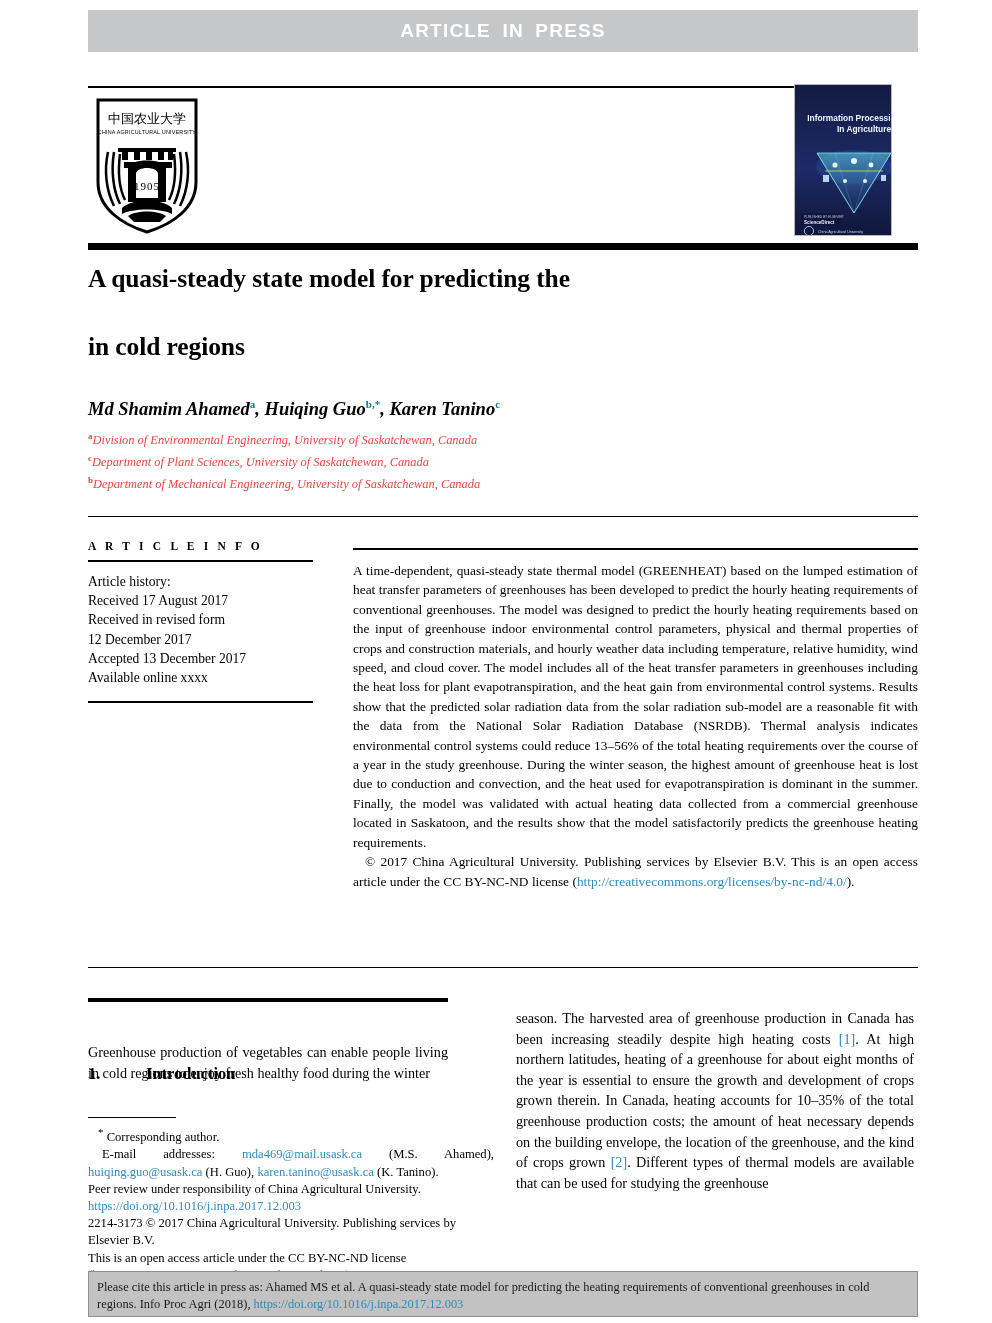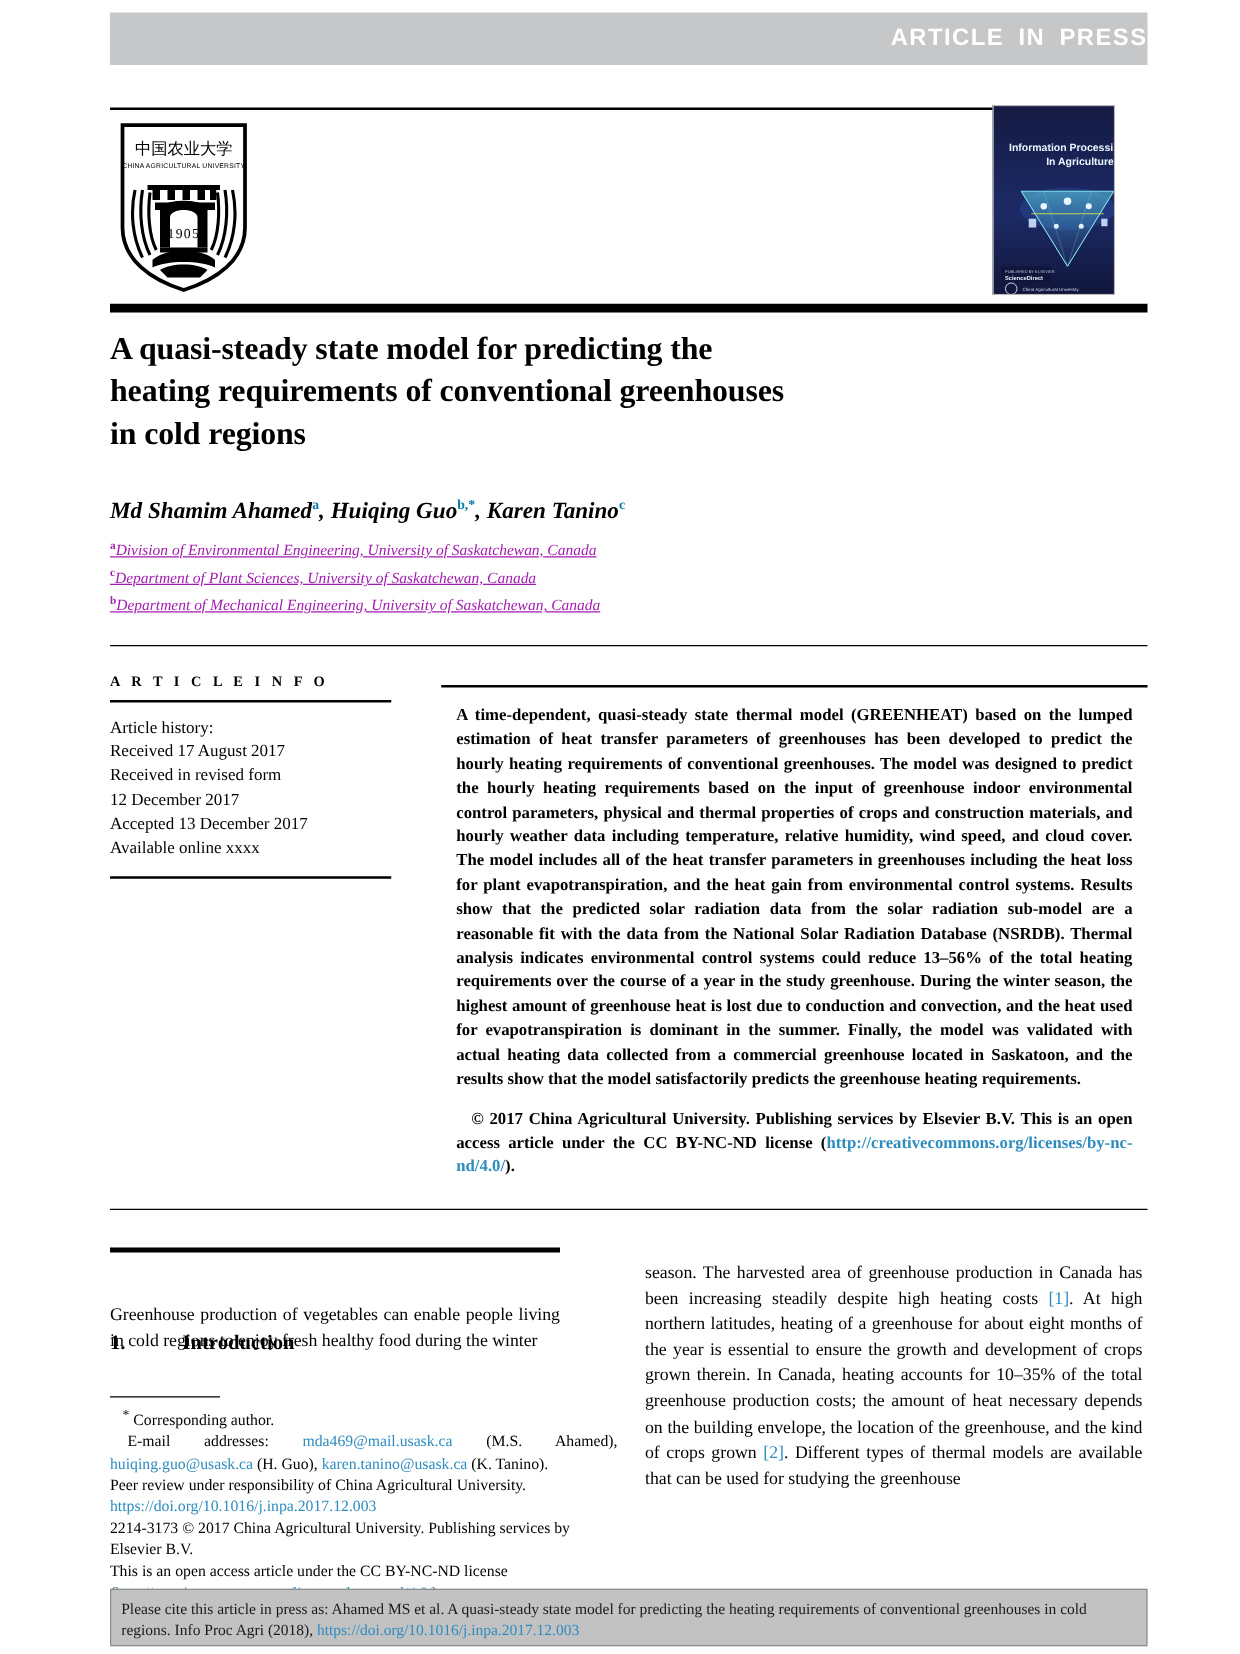--- a/index.html
+++ b/index.html
@@ -26,21 +26,21 @@
   
   .aip-bar {
     position: absolute;
     left: 88px;
     top: 10px;
     width: 830px;
     height: 42px;
     background: #c6c7c9;
     display: flex;
     align-items: center;
-    justify-content: flex-end;
+    justify-content: center;
   }
   .aip-text {
     font-family: "Liberation Sans", sans-serif;
     font-weight: bold;
     font-size: 19px;
     letter-spacing: 1.2px;
     color: #ffffff;
     word-spacing: 5px;
   }
 
@@ -160,22 +160,21 @@
 
   .affils {
     position: absolute;
     left: 88px;
     top: 427px;
     width: 760px;
     font-family: "Liberation Serif", serif;
     font-style: italic;
     font-size: 12.4px;
     line-height: 18px;
-    color: #a21caf;
-    text-decoration: underline;
+    color: #ef4444;
   }
   .aff-sup {
     vertical-align: super;
     font-size: 9px;
     font-weight: bold;
     font-style: normal;
   }
 
   
   .hr-main {
@@ -226,21 +225,21 @@
   }
 
   .abstract-text {
     font-family: "Liberation Serif", serif;
     font-size: 13.4px;
     line-height: 19.4px;
     text-align: justify;
     text-justify: inter-word;
     margin-top: 11px;
   }
-  .abstract-text p { margin: 12px; font-weight: bold; }
+  .abstract-text p { margin: 0; }
   .abstract-copy {
     margin-top: 3px;
     text-indent: 12px;
     text-align: justify;
   }
   .lnk { color: #2e8cbf; text-decoration: none; }
 
   
   .sec-head-rule {
     position: absolute;
@@ -400,21 +399,21 @@
         <circle cx="14" cy="146" r="4.6" fill="none" stroke="#cfd8ef" stroke-width="0.8"></circle>
         <text x="23" y="148" font-family="Liberation Sans, sans-serif" font-size="3.6" fill="#cfd8ef">China Agricultural University</text>
       </svg>
     </div>
   </div>
 
   <div class="thick-rule"></div>
 
   <div class="title">
     <span>A quasi-steady state model for predicting the</span><br>
-    <span>heating requirements of conventional greenhouses</span><br>
+    <br>
     <span>in cold regions</span>
   </div>
 
   <div class="authors">
     <span>Md Shamim Ahamed</span><span class="sup">a</span>, <span>Huiqing Guo</span><span class="sup">b,*</span>, <span>Karen Tanino</span><span class="sup">c</span>
   </div>
 
   <div class="affils">
     <div><span class="aff-sup">a</span><span>Division of Environmental Engineering, University of Saskatchewan, Canada</span></div>
     <div><span class="aff-sup">c</span><span>Department of Plant Sciences, University of Saskatchewan, Canada</span></div>

